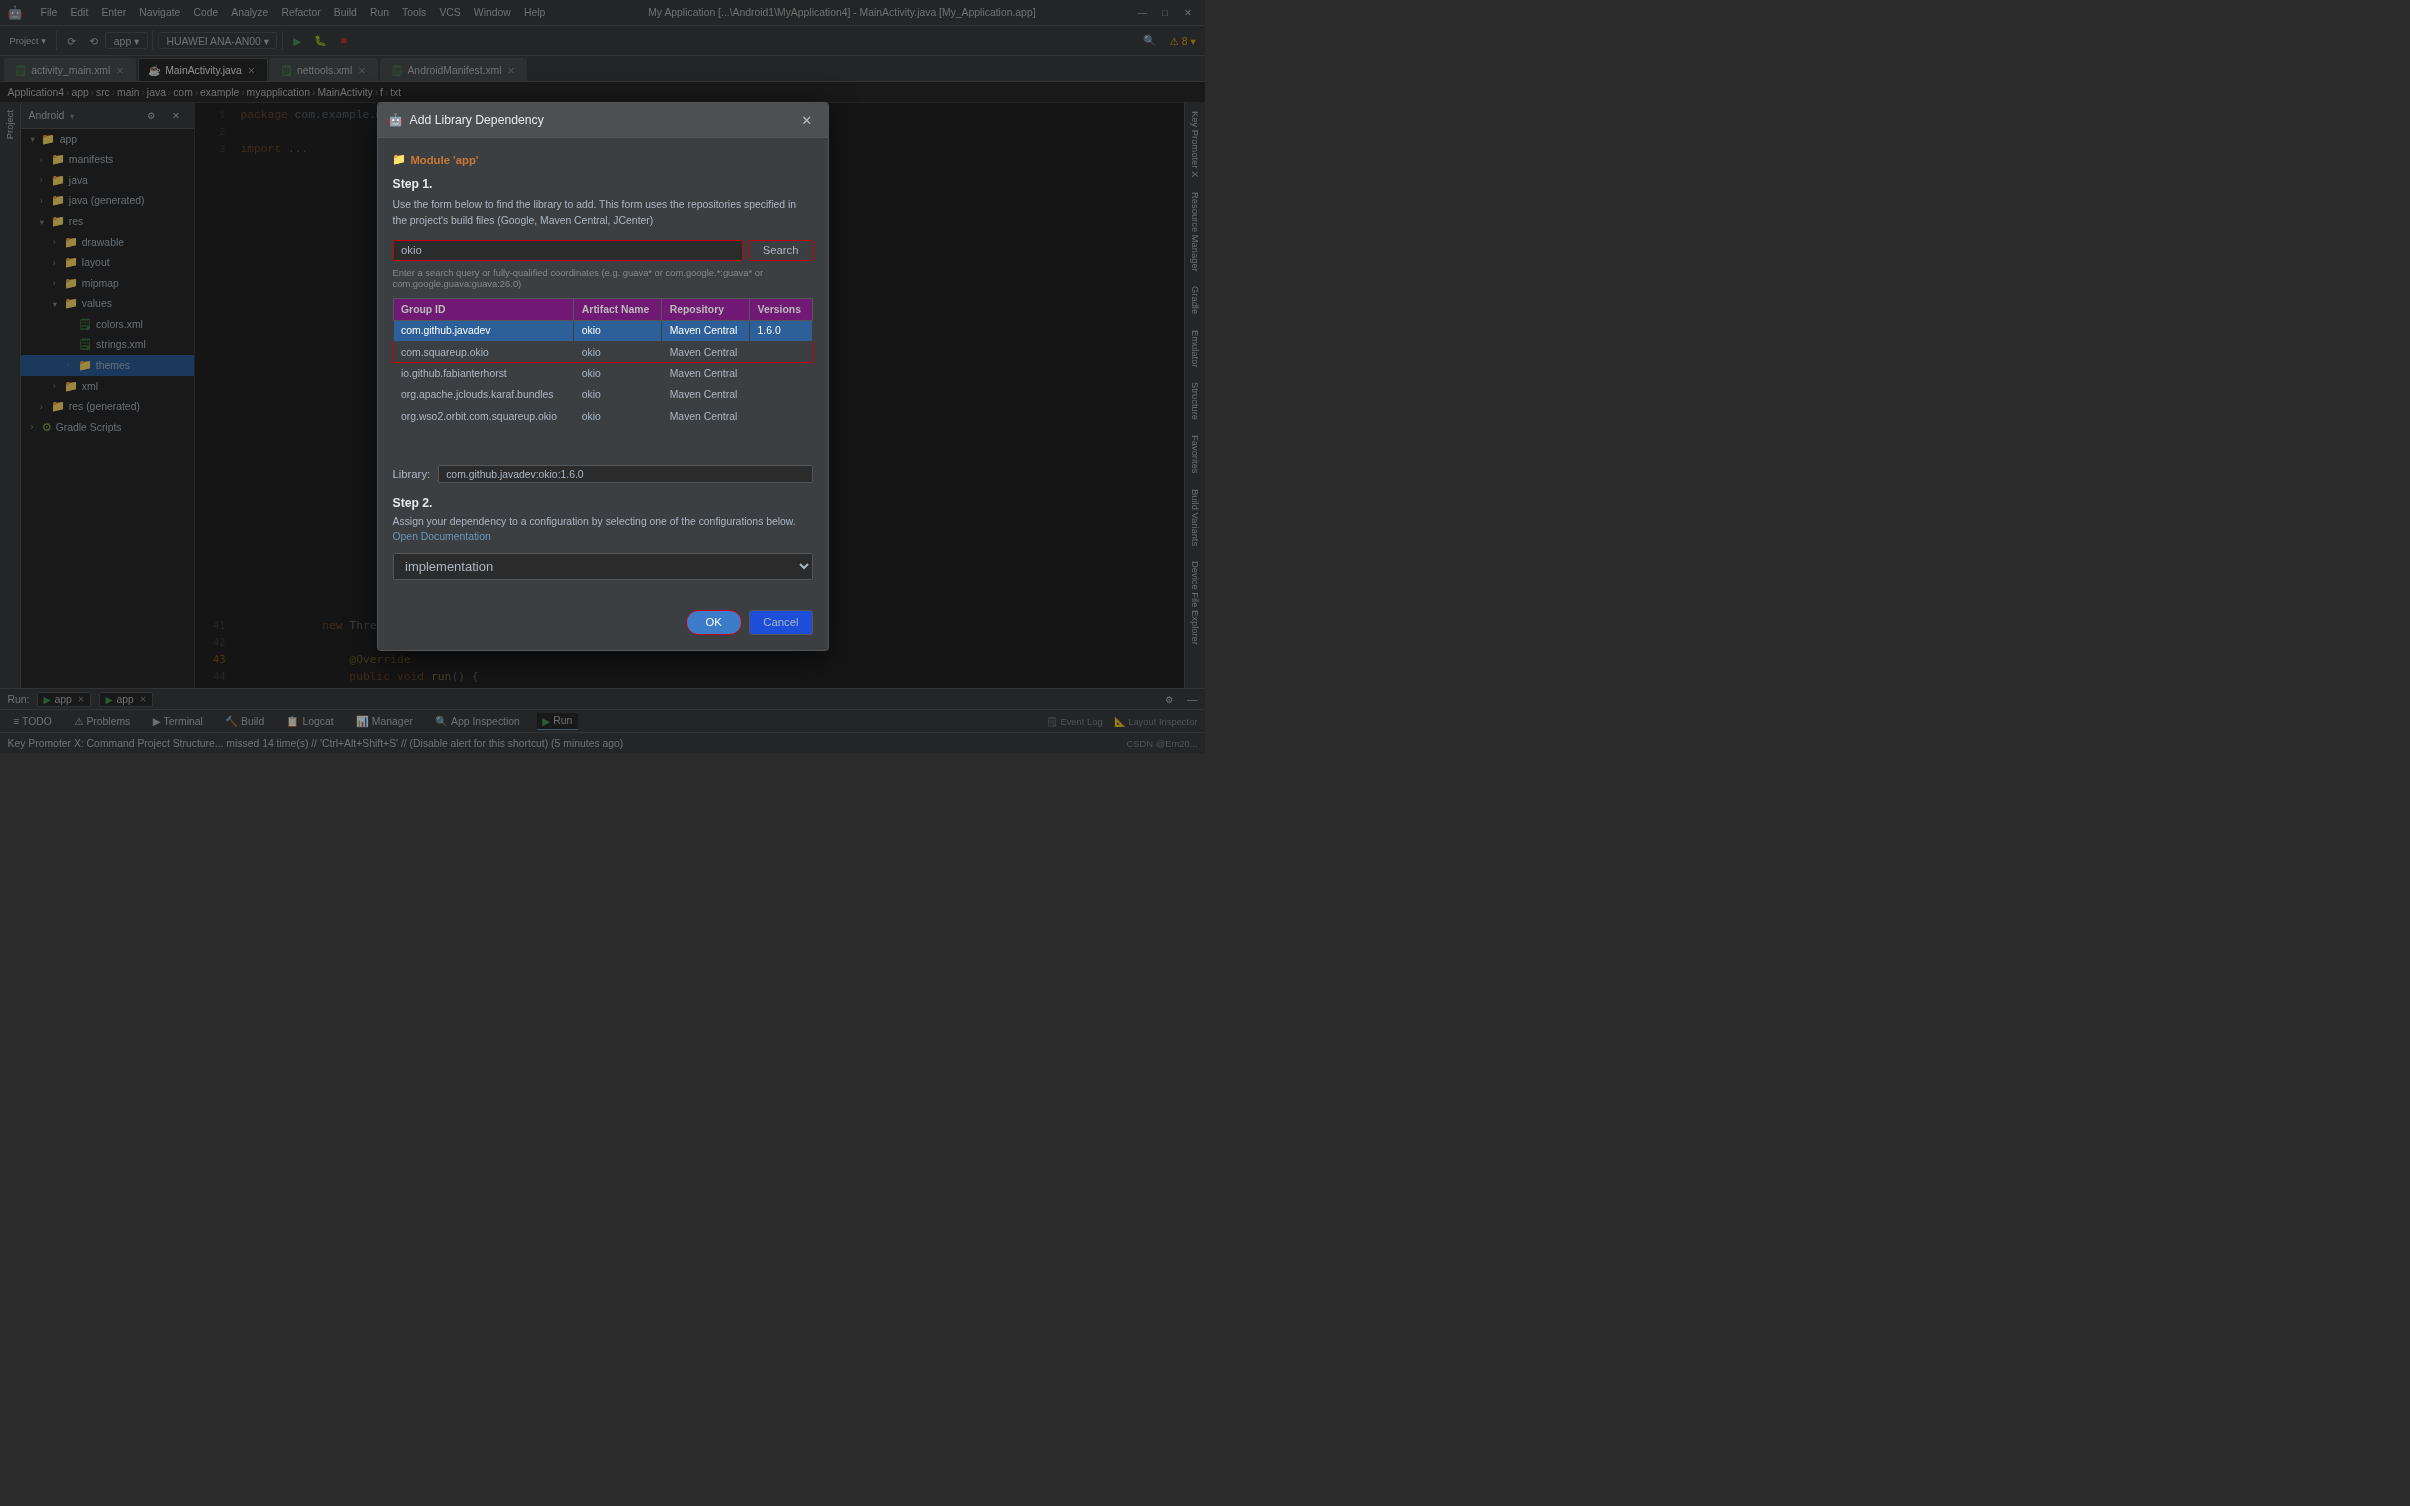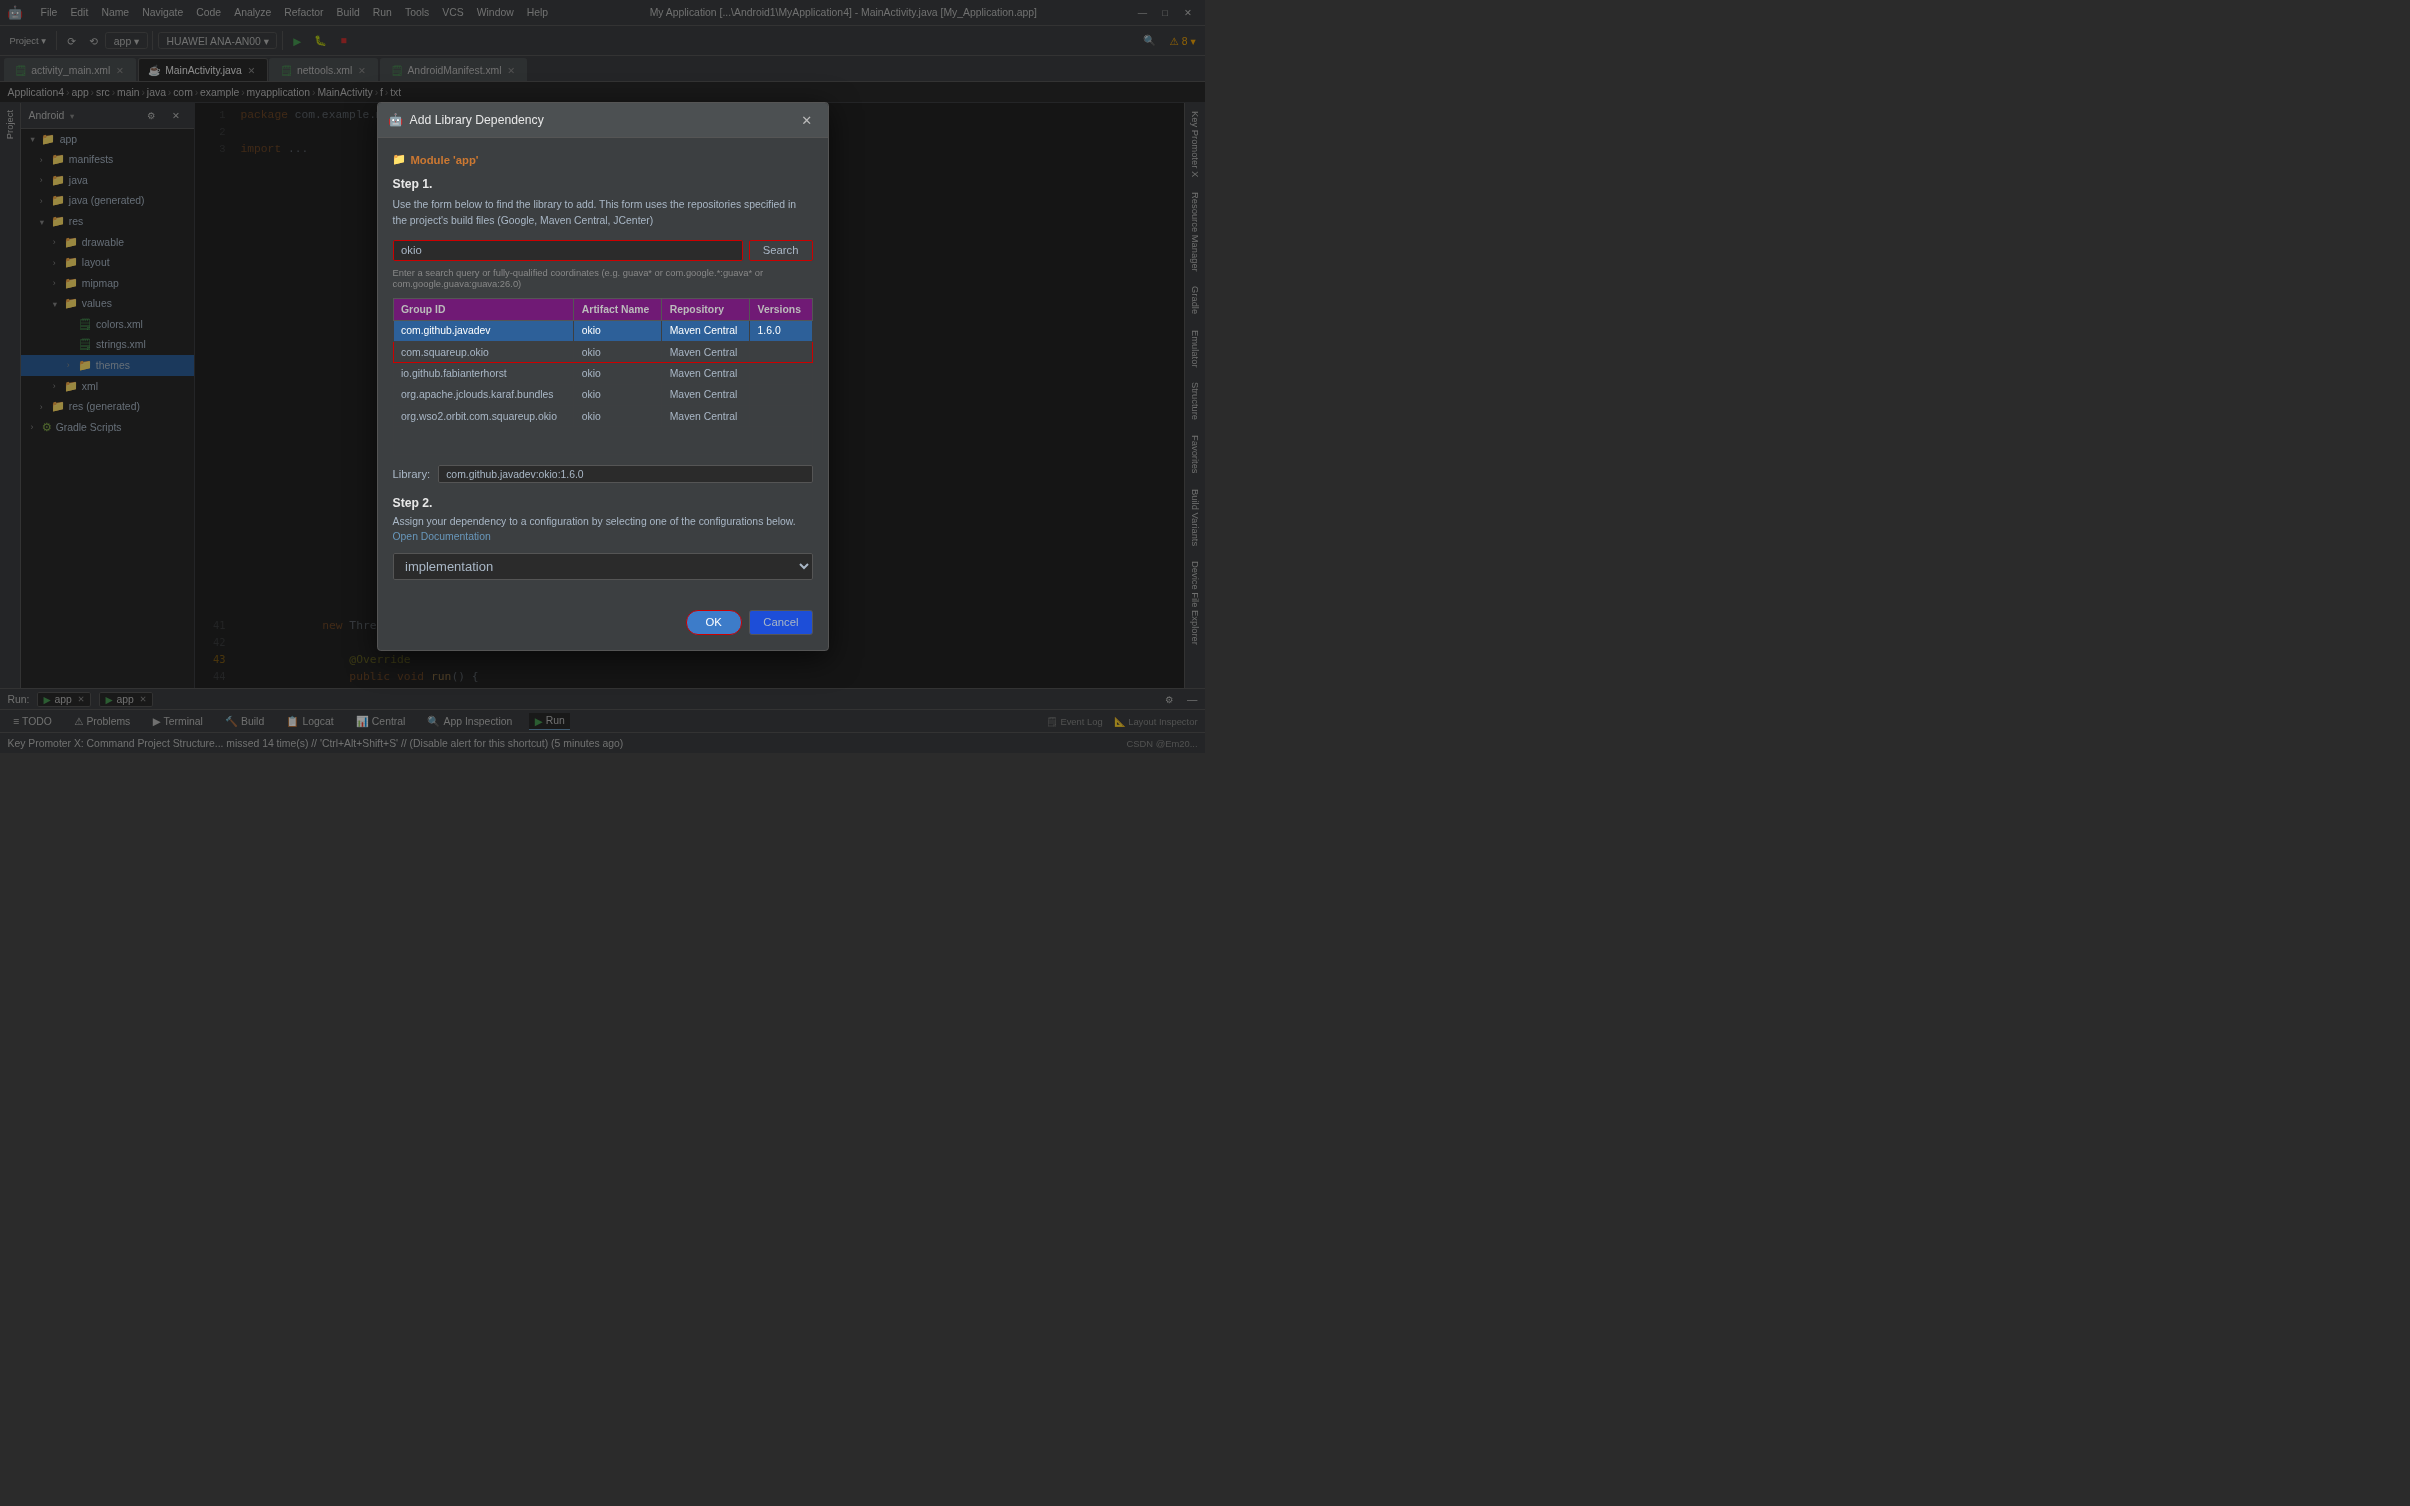--- a/index.html
+++ b/index.html
@@ -523,21 +523,21 @@
 <body>
 
 <div class="full-height" style="height:753px; overflow:hidden; position:relative;">
 
   <div class="title-bar">
     <div class="title-bar-left">
       <span style="color:#f0a30a; font-size:13px; margin-right:3.8px;">🤖</span>
       <div class="title-bar-menu">
         <span class="menu-item">File</span>
         <span class="menu-item">Edit</span>
-        <span class="menu-item">Name</span>
+        <span class="menu-item">Enter</span>
         <span class="menu-item">Navigate</span>
         <span class="menu-item">Code</span>
         <span class="menu-item">Analyze</span>
         <span class="menu-item">Refactor</span>
         <span class="menu-item">Build</span>
         <span class="menu-item">Run</span>
         <span class="menu-item">Tools</span>
         <span class="menu-item">VCS</span>
         <span class="menu-item">Window</span>
         <span class="menu-item">Help</span>
@@ -835,21 +835,21 @@
     <div class="bottom-tab">
       <span>🔨</span>
       <span>Build</span>
     </div>
     <div class="bottom-tab">
       <span>📋</span>
       <span>Logcat</span>
     </div>
     <div class="bottom-tab">
       <span>📊</span>
-      <span>Central</span>
+      <span>Manager</span>
     </div>
     <div class="bottom-tab">
       <span>🔍</span>
       <span>App Inspection</span>
     </div>
     <div class="bottom-tab active">
       <span style="color:#499c54;">▶</span>
       <span>Run</span>
     </div>
     <div style="flex:1;"></div>

